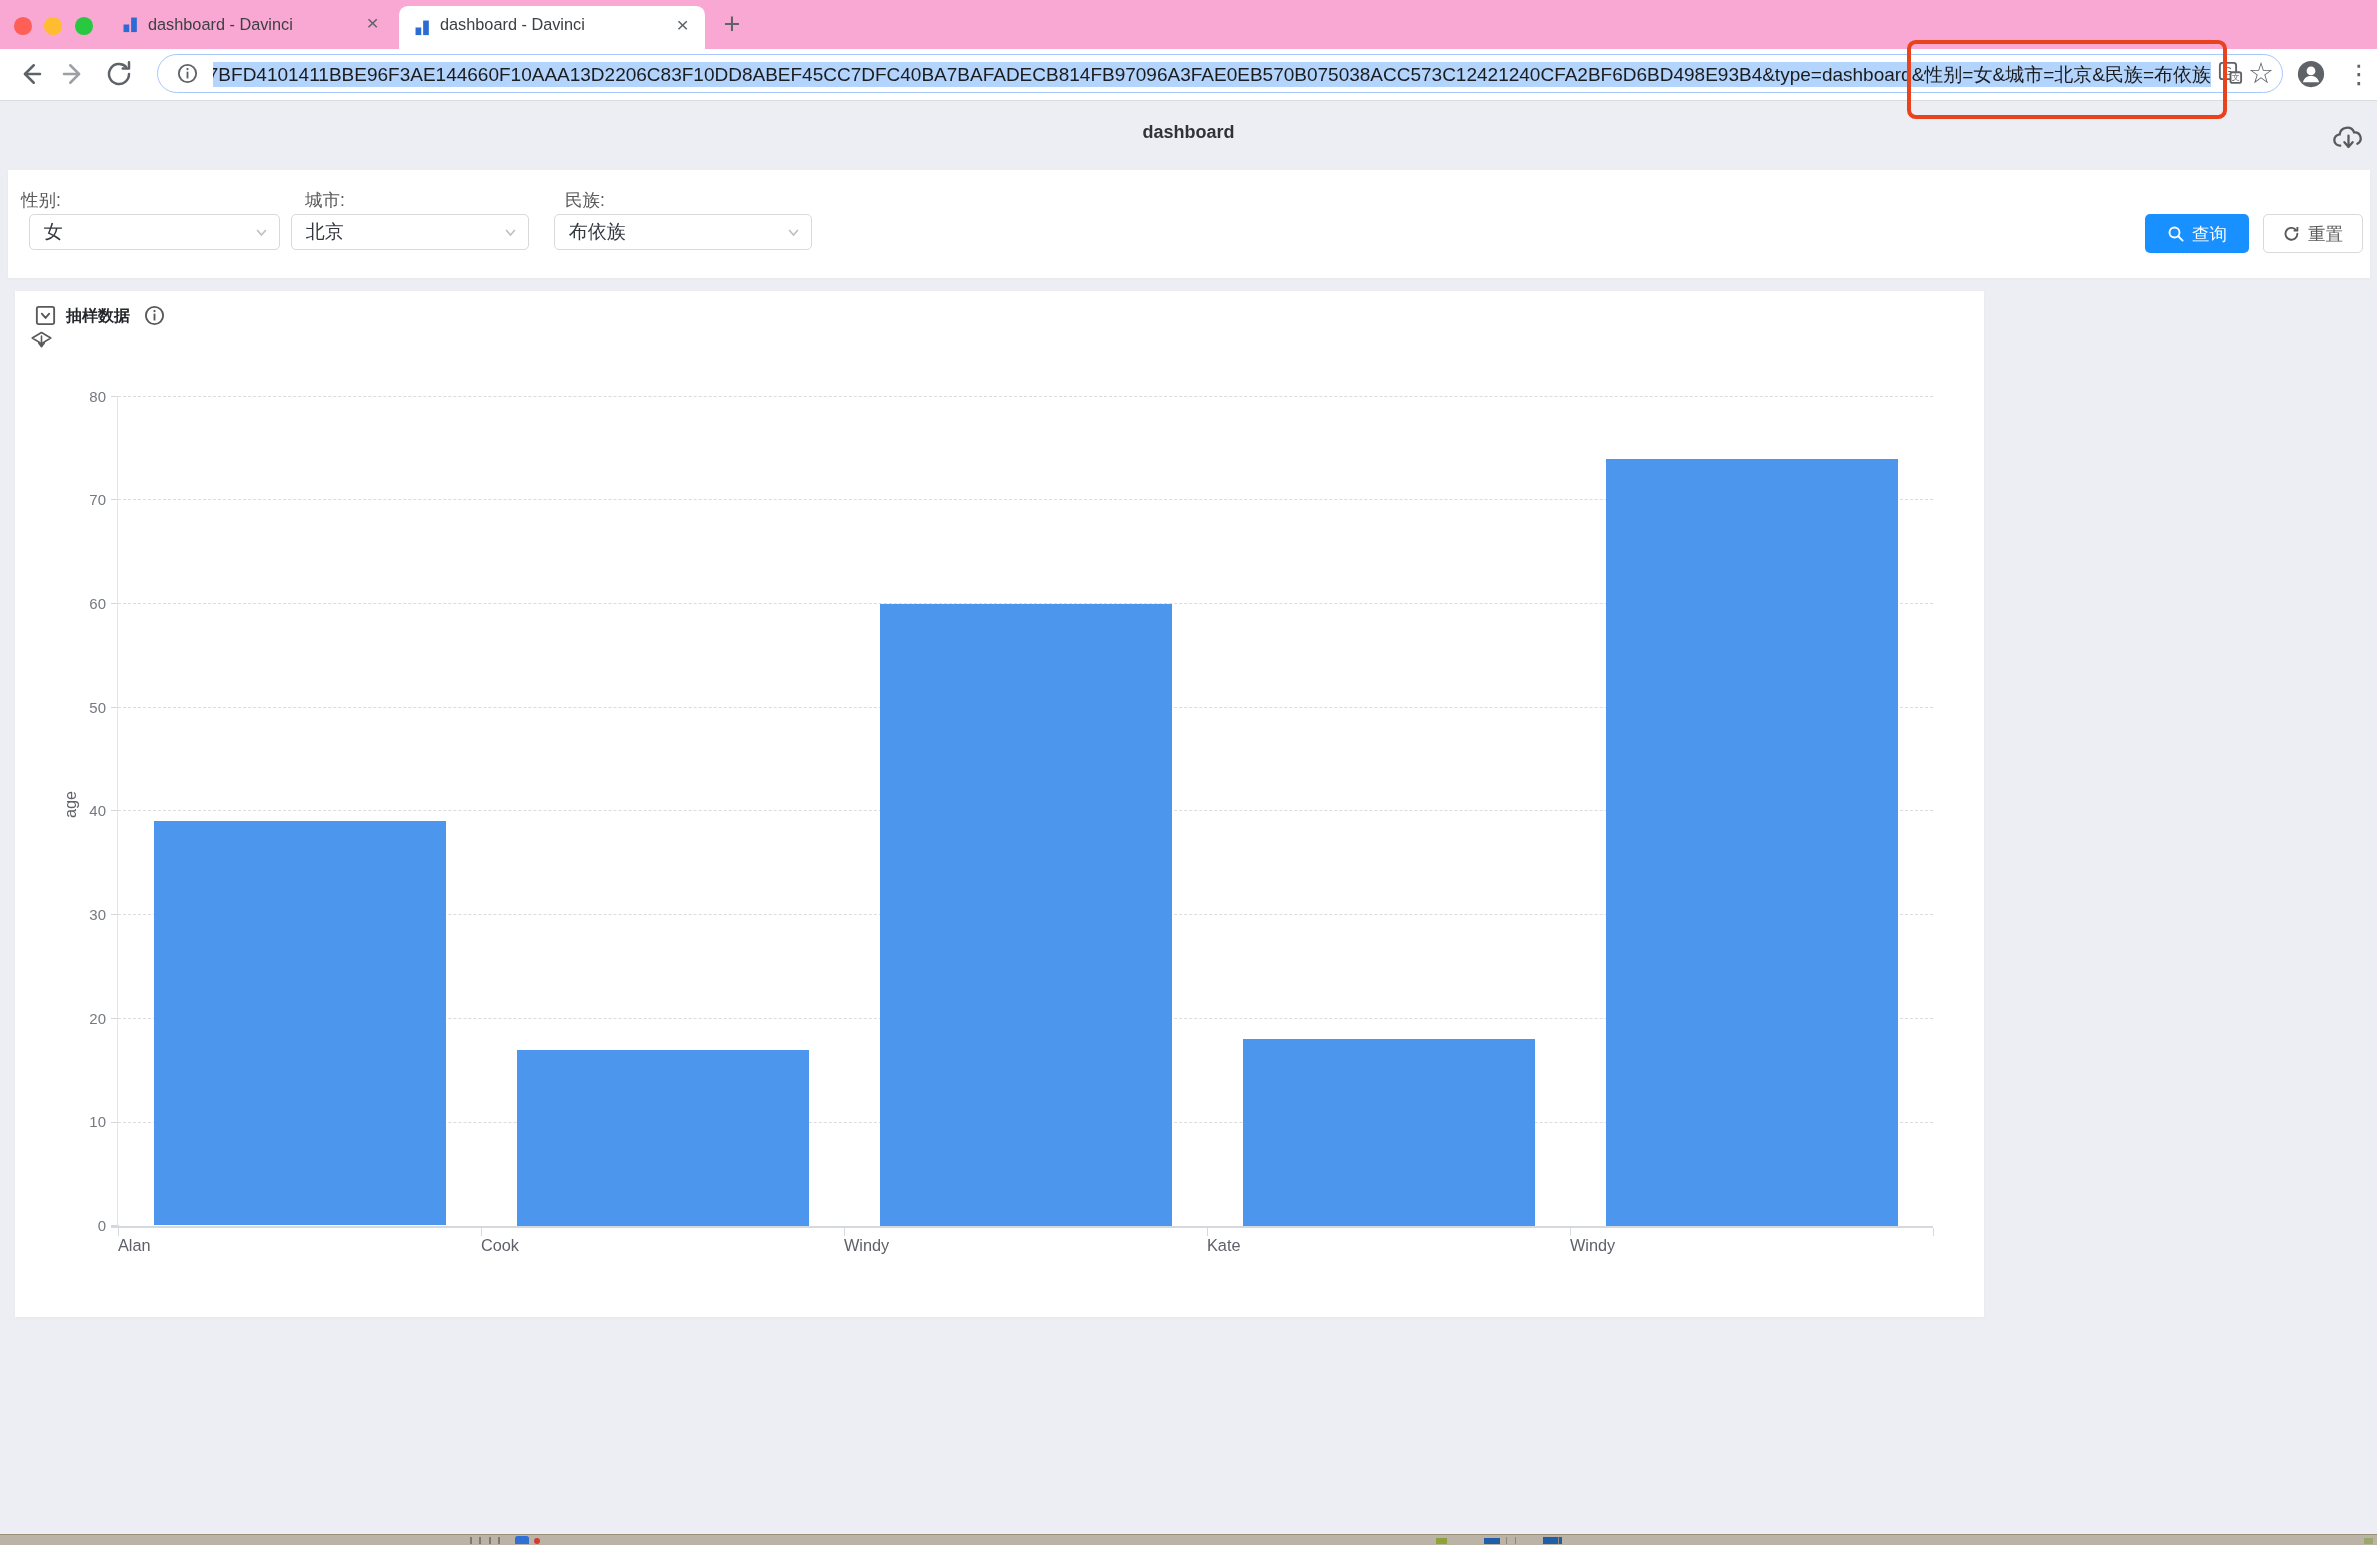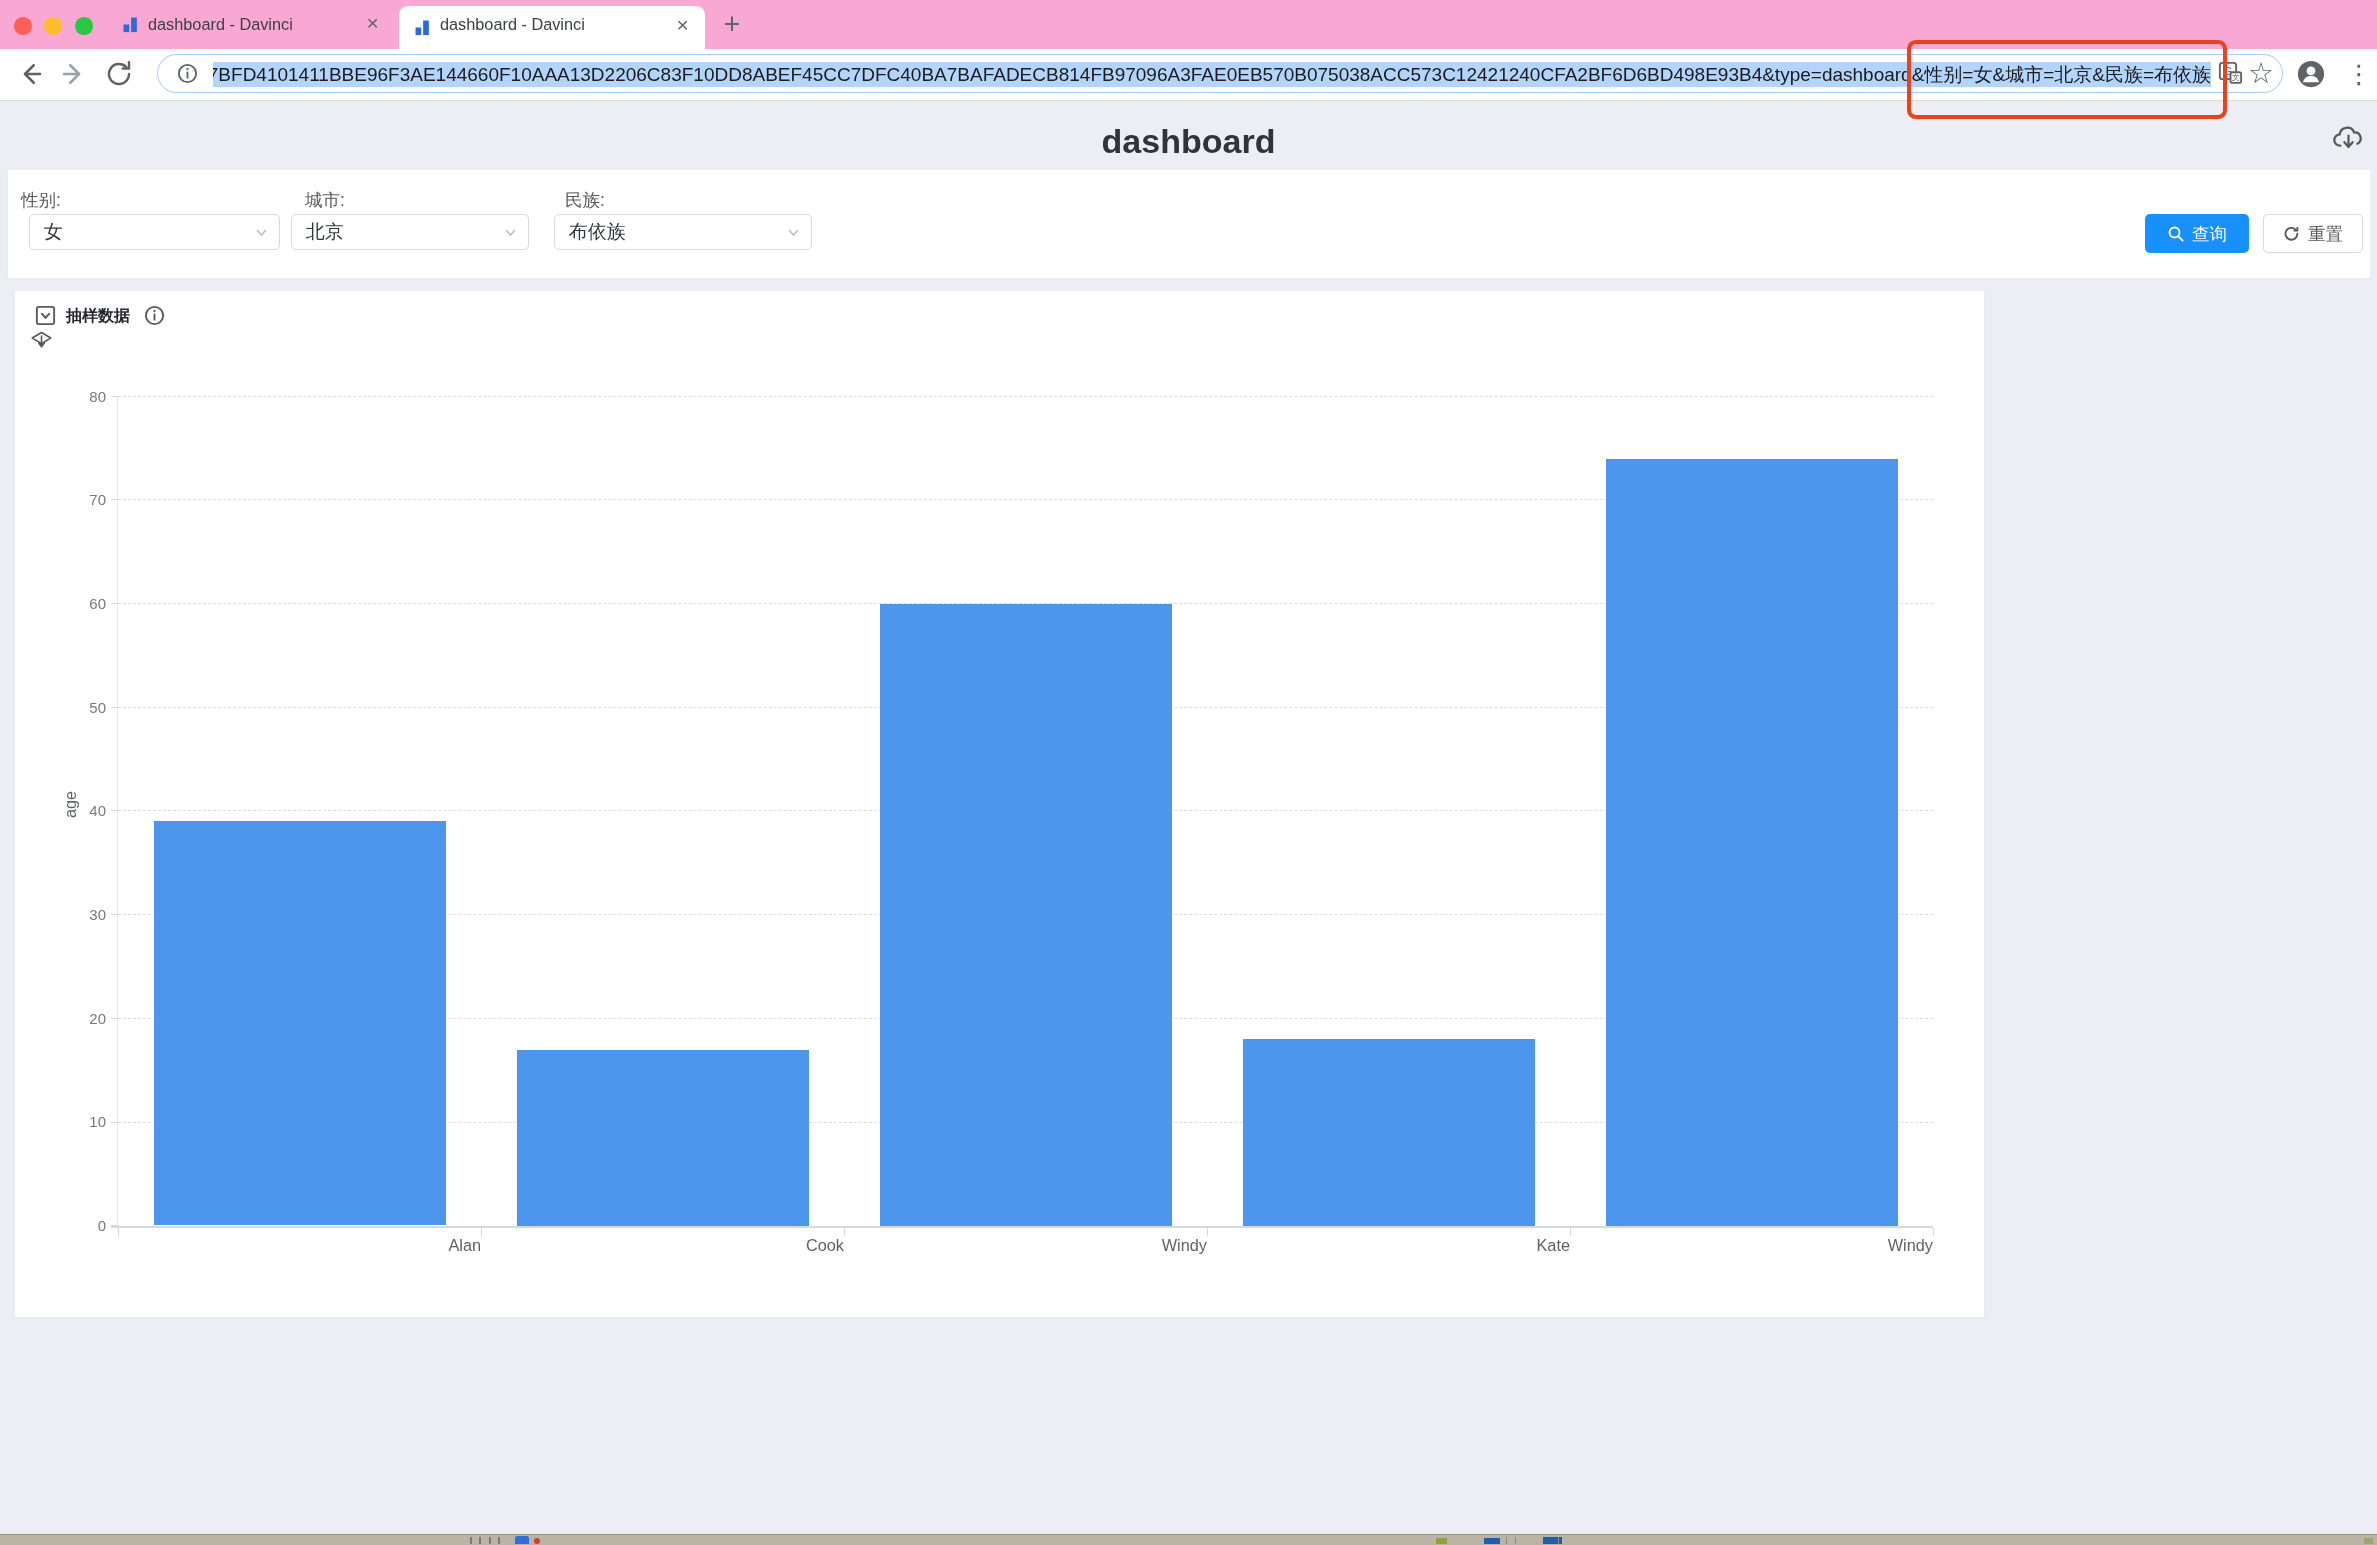--- a/index.html
+++ b/index.html
@@ -32,21 +32,21 @@
   .omnibox{position:absolute;left:157px;top:54px;width:2126px;height:39px;border:1.9px solid #A6C8FA;border-radius:20.7px;background:#fff;box-sizing:border-box;}
   .urlinfo{position:absolute;left:177px;top:63px;width:21px;height:21px;}
   .url-clip{position:absolute;left:213px;top:58px;width:1998px;height:33px;overflow:hidden;}
   .url-text{position:absolute;right:0;top:0;height:33px;line-height:33px;font-size:19px;color:#1B1C1E;white-space:nowrap;}
   .url-text span{background:var(--selection);padding:1.9px 0;}
   .toolicon{position:absolute;top:59px;color:#5F6368;}
   .star-glyph{font-size:29px;line-height:29px;}
   .kebab-glyph{font-size:26px;line-height:29px;letter-spacing:0;}
   .annotation{position:absolute;border:4.4px solid var(--annot);border-radius:8.8px;z-index:60;pointer-events:none;background:transparent;}
   
-  .page-title{position:absolute;left:0;top:122px;width:100%;text-align:center;font-size:34px;font-weight:bold;color:#30343A;}
+  .page-title{position:absolute;left:0;top:122px;width:100%;text-align:center;font-size:18px;font-weight:bold;color:#30343A;}
   .cloud-dl{position:absolute;left:2332px;top:123px;width:33px;height:29px;}
   .filter-panel{position:absolute;left:7.5px;top:170px;width:2362px;height:108px;background:#fff;box-shadow:0 1.3px 3.8px rgba(0,0,0,0.03);}
   .filter-label{position:absolute;top:188px;font-size:17.5px;color:#595959;}
   .fl-0{left:21px;} .fl-1{left:305px;} .fl-2{left:565px;}
   .select{position:absolute;top:214px;height:36px;background:#fff;border:1.3px solid #D9D9D9;border-radius:5px;box-sizing:border-box;}
   .sel-0{left:29px;width:251px;} .sel-1{left:291px;width:238px;} .sel-2{left:554px;width:258px;}
   .select .val{position:absolute;left:13.8px;top:0;height:34px;line-height:34px;font-size:19px;color:#33373D;}
   .select .chev{position:absolute;right:10px;top:10px;width:15px;height:15px;}
   .btn{position:absolute;top:214px;height:39px;border-radius:5px;box-sizing:border-box;display:flex;align-items:center;justify-content:center;gap:7.5px;font-size:17.5px;}
   .btn-query{left:2145px;width:104px;background:var(--accent);color:#fff;align-items:center;}
@@ -57,21 +57,21 @@
   .widget-title{position:absolute;left:51px;top:15px;font-size:16px;font-weight:bold;color:#24272B;}
   .widget-info{position:absolute;left:129px;top:13.8px;width:21px;height:21px;}
   .drill-icon{position:absolute;left:16.3px;top:40px;width:21px;height:19px;}
   .plot{position:absolute;left:0;top:0;width:100%;height:100%;}
   .gridline{position:absolute;height:0;border-top:1.3px dashed #DCDCDC;}
   .axis-v{position:absolute;width:1.3px;background:#E1E4E8;}
   .baseline{position:absolute;height:1.9px;background:#D5D8DC;}
   .y-tick{position:absolute;width:7.5px;height:1.3px;background:#D4D7DB;}
   .x-tick{position:absolute;width:1.3px;height:7.5px;background:#D5D8DC;}
   .y-tick-label{position:absolute;width:50px;height:17.5px;line-height:17.5px;text-align:right;font-size:15px;color:#757980;}
-  .x-label{position:absolute;height:19px;line-height:19px;text-align:right;font-size:16.3px;color:#5E6268;}
+  .x-label{position:absolute;height:19px;line-height:19px;text-align:left;font-size:16.3px;color:#5E6268;}
   .bar{position:absolute;background:var(--bar);}
   .ylabel{position:absolute;left:17.5px;top:501px;width:75px;height:25px;line-height:25px;text-align:center;font-size:16.3px;color:#5E6268;transform:rotate(-90deg);}
   
   .dock{position:absolute;left:0;bottom:0;width:100%;height:10px;background:#BAB3A6;border-top:1.3px solid #989078;}
   .dock i{position:absolute;display:block;}
   svg{display:block;}
 </style>
 </head>
 <body>
 <div id="screen">

